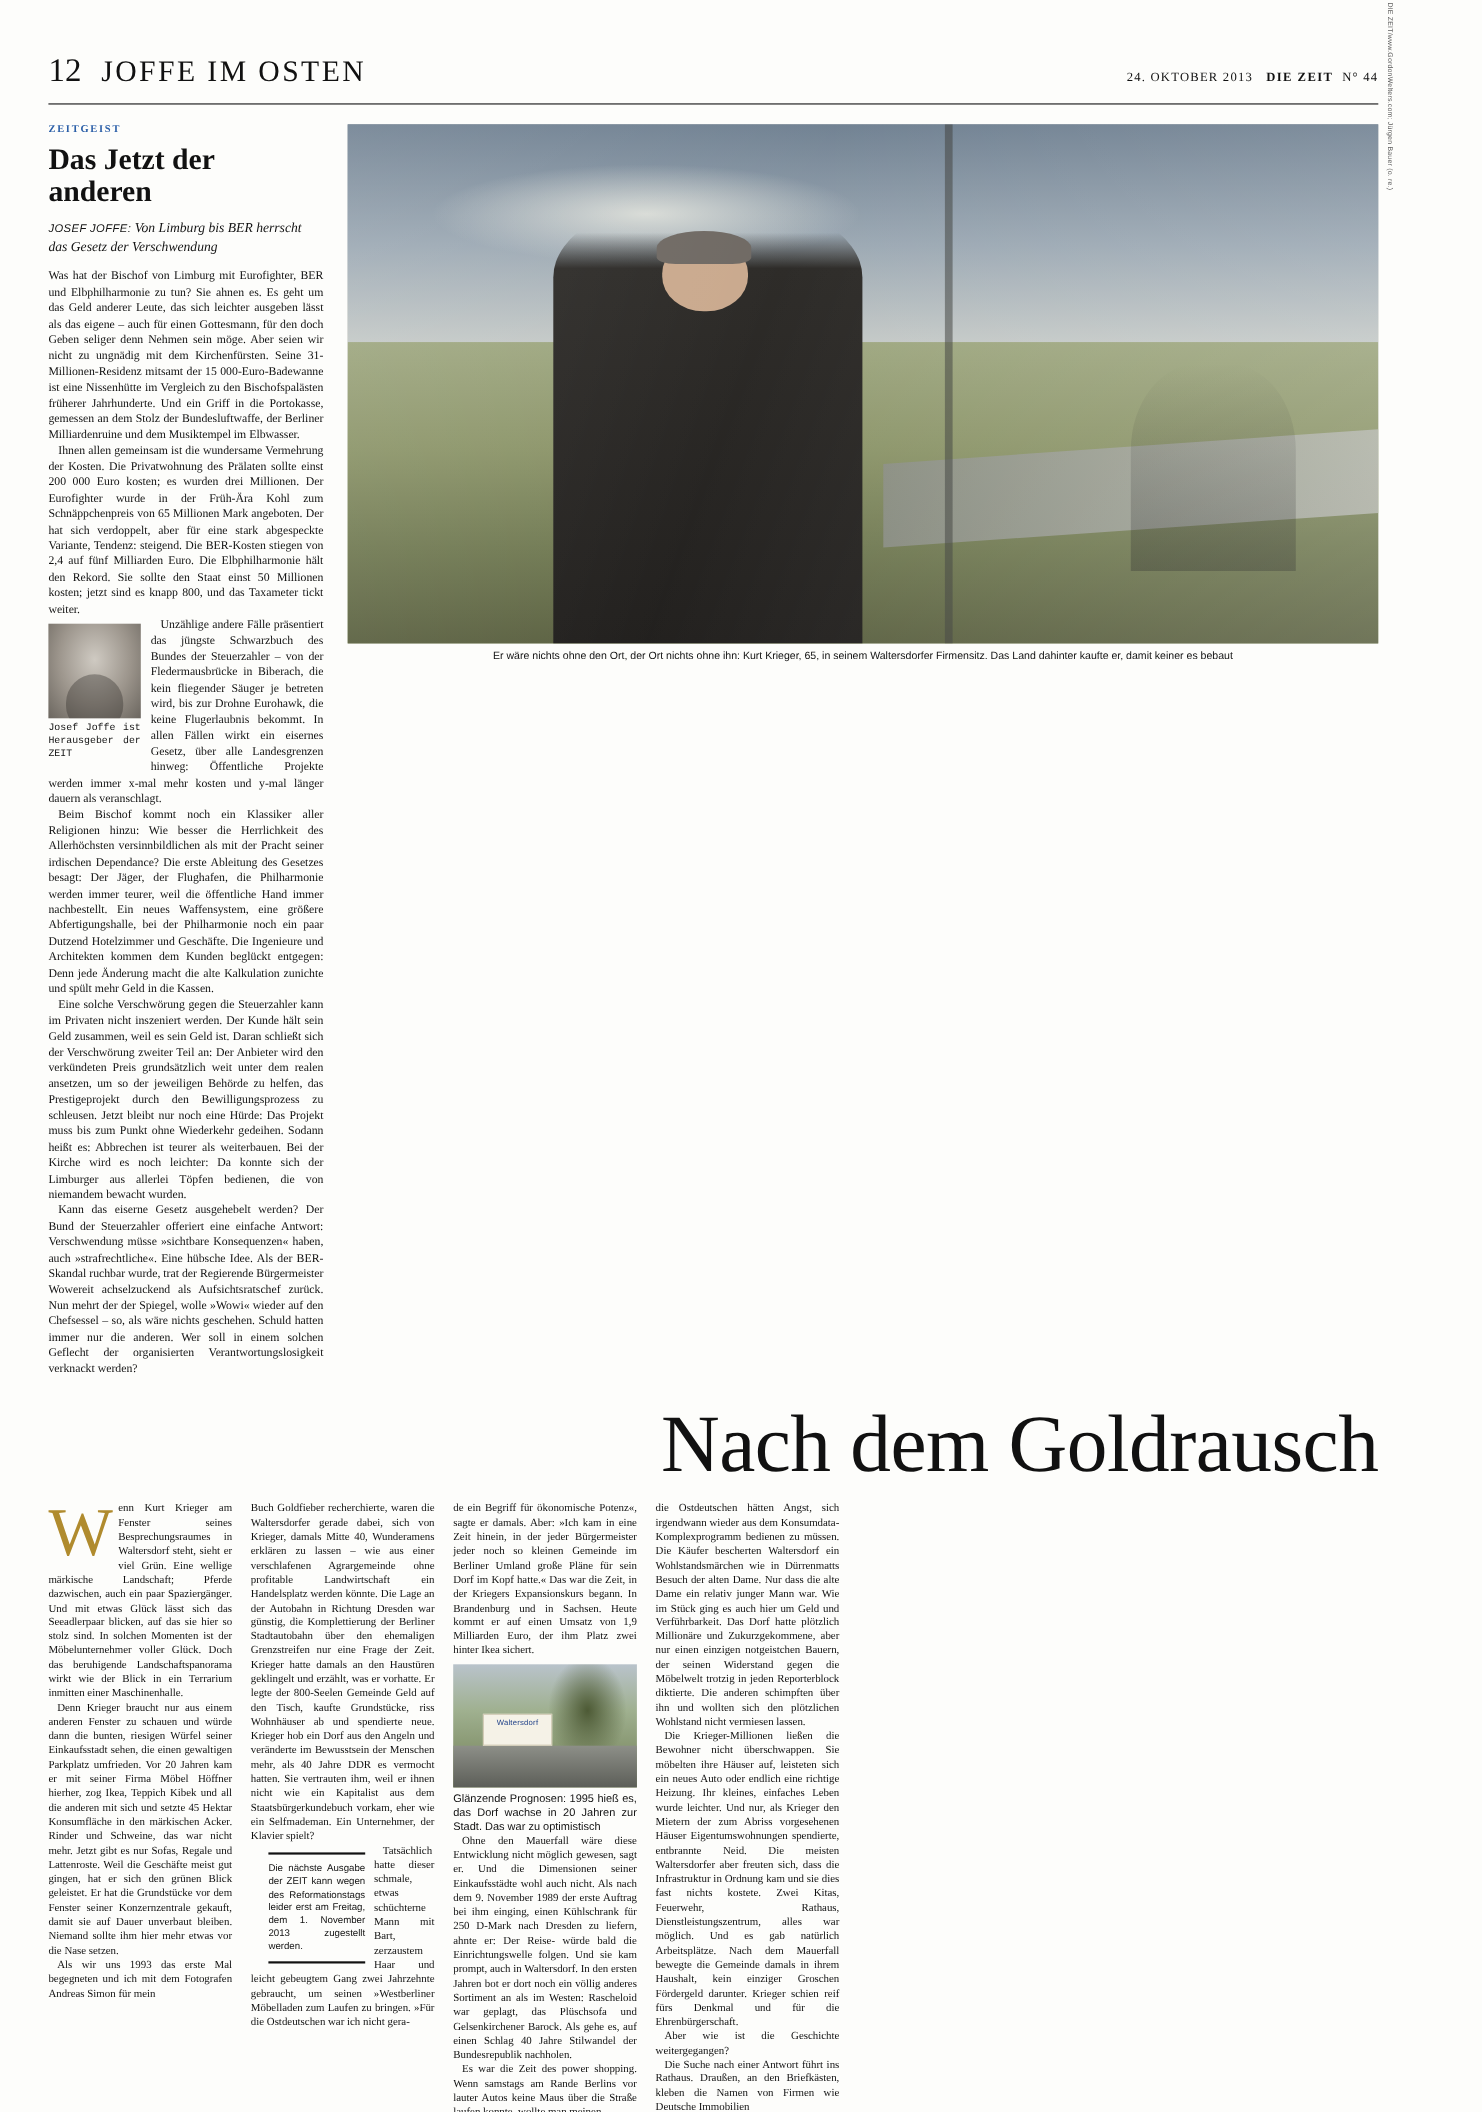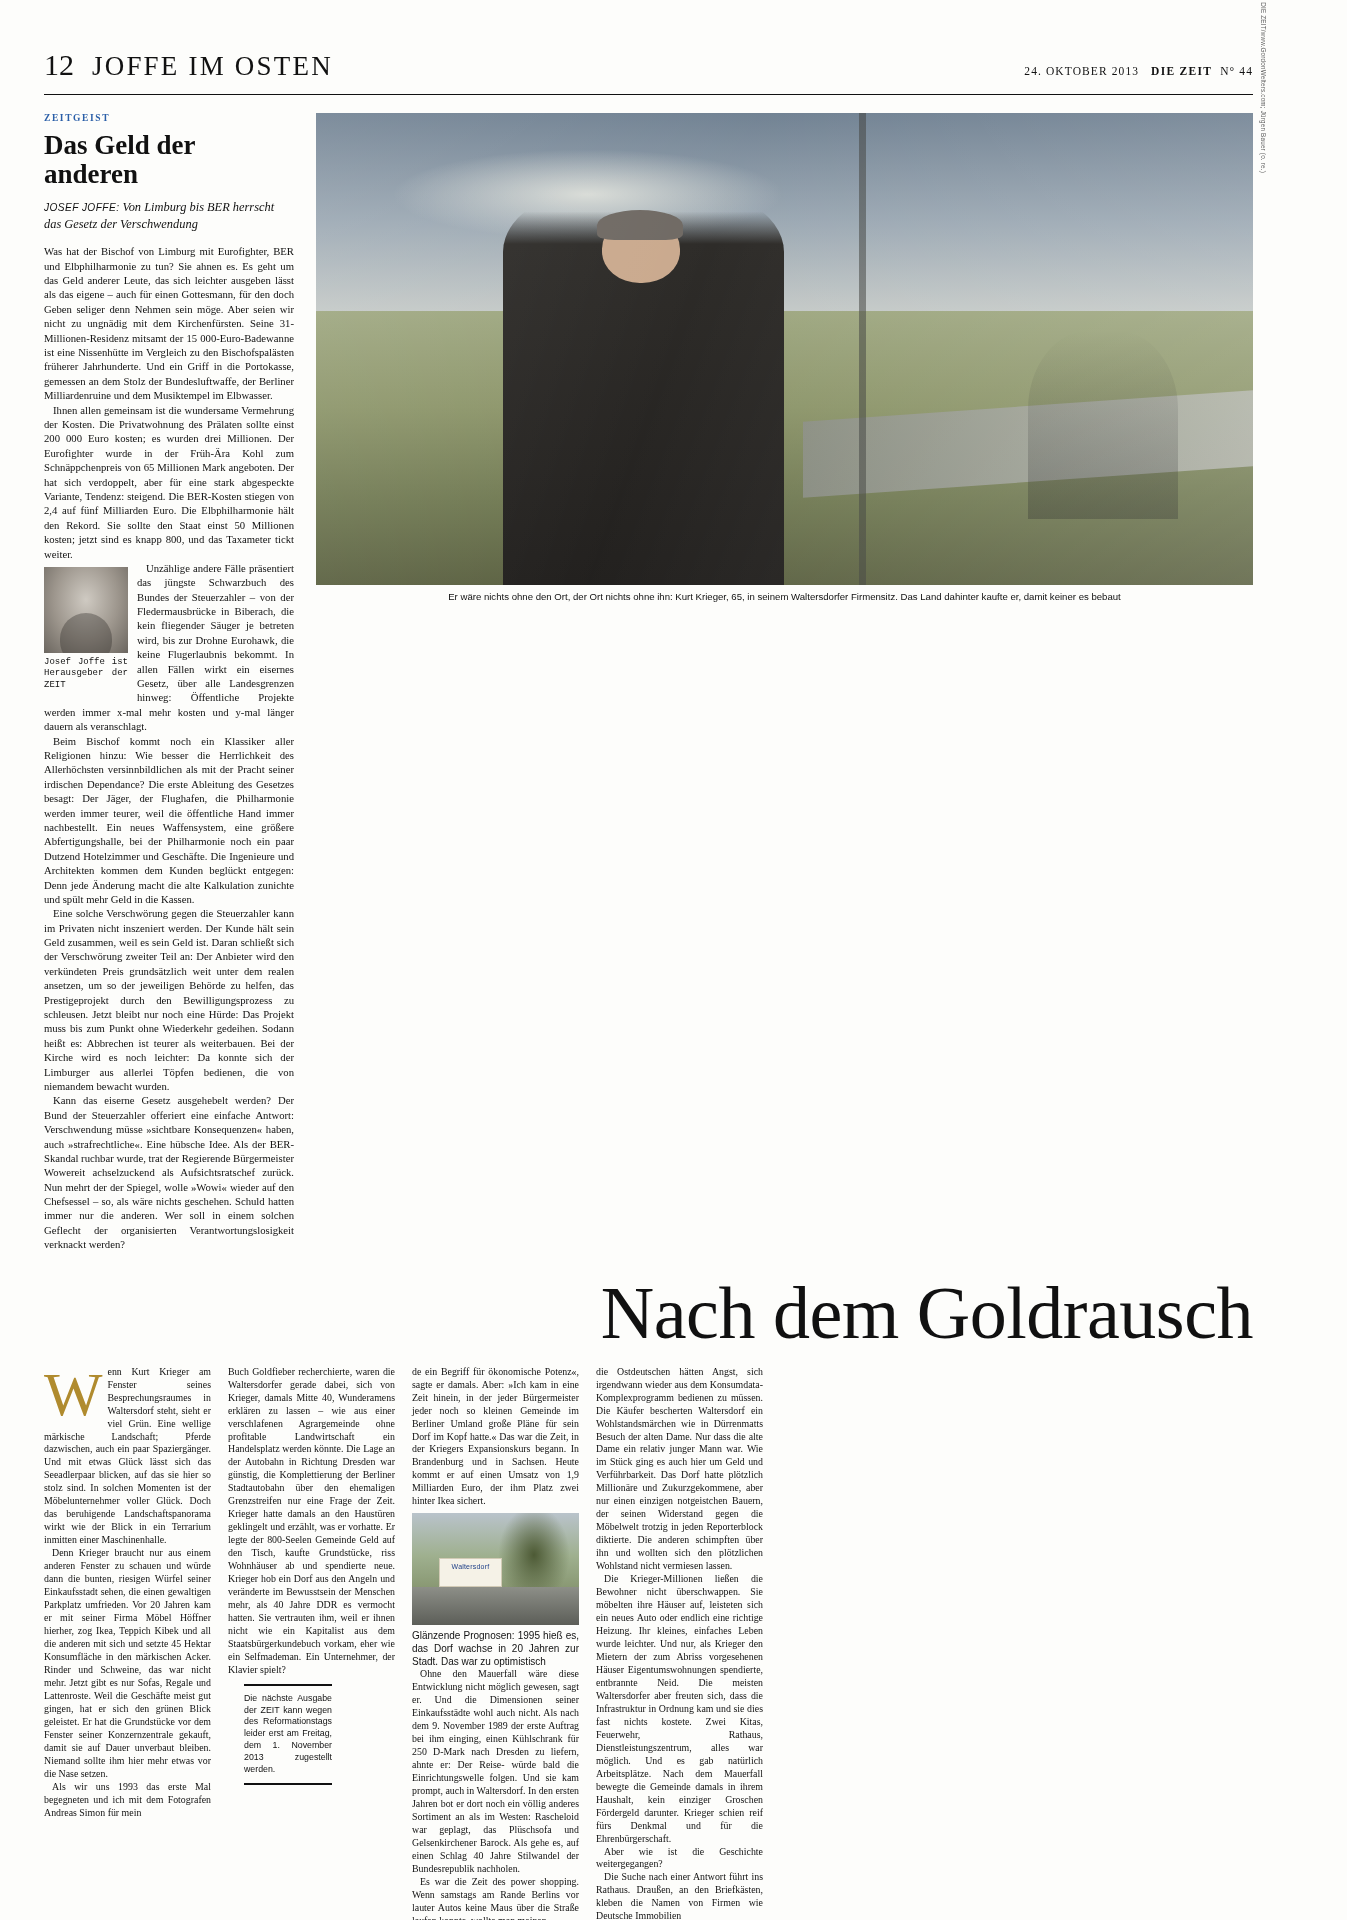--- a/index.html
+++ b/index.html
@@ -118,21 +118,21 @@
       <span>24. OKTOBER 2013</span>
       &nbsp;&nbsp;<span class="zeit">DIE ZEIT</span>
       &nbsp;<span>N° 44</span>
     </div>
   </div>
 
   <div class="top-wrap">
 
     <div class="col-left">
       <div class="kicker">ZEITGEIST</div>
-      <h1 class="head-lead">Das Geld der anderen</h1>
+      <h1 class="head-lead">Das Jetzt der anderen</h1>
       <div class="sub-lead">
         <span class="auth">JOSEF JOFFE:</span>
         <span>Von Limburg bis BER herrscht das Gesetz der Verschwendung</span>
       </div>
       <div class="body-col">
         <p class="first">Was hat der Bischof von Limburg mit Eurofighter, BER und Elbphilharmonie zu tun? Sie ahnen es. Es geht um das Geld anderer Leute, das sich leichter ausgeben lässt als das eigene – auch für einen Gottesmann, für den doch Geben seliger denn Nehmen sein möge. Aber seien wir nicht zu ungnädig mit dem Kirchenfürsten. Seine 31-Millionen-Residenz mitsamt der 15 000-Euro-Badewanne ist eine Nissenhütte im Vergleich zu den Bischofspalästen früherer Jahrhunderte. Und ein Griff in die Portokasse, gemessen an dem Stolz der Bundesluftwaffe, der Berliner Milliardenruine und dem Musiktempel im Elbwasser.</p>
         <p>Ihnen allen gemeinsam ist die wundersame Vermehrung der Kosten. Die Privatwohnung des Prälaten sollte einst 200 000 Euro kosten; es wurden drei Millionen. Der Eurofighter wurde in der Früh-Ära Kohl zum Schnäppchenpreis von 65 Millionen Mark angeboten. Der hat sich verdoppelt, aber für eine stark abgespeckte Variante, Tendenz: steigend. Die BER-Kosten stiegen von 2,4 auf fünf Milliarden Euro. Die Elbphilharmonie hält den Rekord. Sie sollte den Staat einst 50 Millionen kosten; jetzt sind es knapp 800, und das Taxameter tickt weiter.</p>
         <div class="portrait-box">
           <div class="portrait"></div>
           <div class="portrait-cap">Josef Joffe ist Herausgeber der ZEIT</div>
@@ -167,20 +167,21 @@
 
     <div class="fcol">
       <p class="first"><span class="dropcap">W</span><span>enn Kurt Krieger am Fenster seines Besprechungsraumes in Waltersdorf steht, sieht er viel Grün. Eine wellige märkische Landschaft; Pferde dazwischen, auch ein paar Spaziergänger. Und mit etwas Glück lässt sich das Seeadlerpaar blicken, auf das sie hier so stolz sind. In solchen Momenten ist der Möbelunternehmer voller Glück. Doch das beruhigende Landschaftspanorama wirkt wie der Blick in ein Terrarium inmitten einer Maschinenhalle.</span></p>
       <p>Denn Krieger braucht nur aus einem anderen Fenster zu schauen und würde dann die bunten, riesigen Würfel seiner Einkaufsstadt sehen, die einen gewaltigen Parkplatz umfrieden. Vor 20 Jahren kam er mit seiner Firma Möbel Höffner hierher, zog Ikea, Teppich Kibek und all die anderen mit sich und setzte 45 Hektar Konsumfläche in den märkischen Acker. Rinder und Schweine, das war nicht mehr. Jetzt gibt es nur Sofas, Regale und Lattenroste. Weil die Geschäfte meist gut gingen, hat er sich den grünen Blick geleistet. Er hat die Grundstücke vor dem Fenster seiner Konzernzentrale gekauft, damit sie auf Dauer unverbaut bleiben. Niemand sollte ihm hier mehr etwas vor die Nase setzen.</p>
       <p>Als wir uns 1993 das erste Mal begegneten und ich mit dem Fotografen Andreas Simon für mein</p>
     </div>
 
     <div class="fcol">
       <p class="first">Buch Goldfieber recherchierte, waren die Waltersdorfer gerade dabei, sich von Krieger, damals Mitte 40, Wunderamens erklären zu lassen – wie aus einer verschlafenen Agrargemeinde ohne profitable Landwirtschaft ein Handelsplatz werden könnte. Die Lage an der Autobahn in Richtung Dresden war günstig, die Komplettierung der Berliner Stadtautobahn über den ehemaligen Grenzstreifen nur eine Frage der Zeit. Krieger hatte damals an den Haustüren geklingelt und erzählt, was er vorhatte. Er legte der 800-Seelen Gemeinde Geld auf den Tisch, kaufte Grundstücke, riss Wohnhäuser ab und spendierte neue. Krieger hob ein Dorf aus den Angeln und veränderte im Bewusstsein der Menschen mehr, als 40 Jahre DDR es vermocht hatten. Sie vertrauten ihm, weil er ihnen nicht wie ein Kapitalist aus dem Staatsbürgerkundebuch vorkam, eher wie ein Selfmademan. Ein Unternehmer, der Klavier spielt?</p>
       <div class="infobox">Die nächste Ausgabe der ZEIT kann wegen des Reformationstags leider erst am Freitag, dem 1. November 2013 zugestellt werden.</div>
+      <p>Tatsächlich hatte dieser schmale, etwas schüchterne Mann mit Bart, zerzaustem Haar und leicht gebeugtem Gang zwei Jahrzehnte gebraucht, um seinen »Westberliner Möbelladen zum Laufen zu bringen. »Für die Ostdeutschen war ich nicht gera-</p>
     </div>
 
     <div class="fcol">
       <p class="first">de ein Begriff für ökonomische Potenz«, sagte er damals. Aber: »Ich kam in eine Zeit hinein, in der jeder Bürgermeister jeder noch so kleinen Gemeinde im Berliner Umland große Pläne für sein Dorf im Kopf hatte.« Das war die Zeit, in der Kriegers Expansionskurs begann. In Brandenburg und in Sachsen. Heute kommt er auf einen Umsatz von 1,9 Milliarden Euro, der ihm Platz zwei hinter Ikea sichert.</p>
       <div class="subphoto">
         <div class="sp-tree"></div>
         <div class="sp-road"></div>
         <div class="sp-sign">
           <span>Waltersdorf</span>
         </div>

